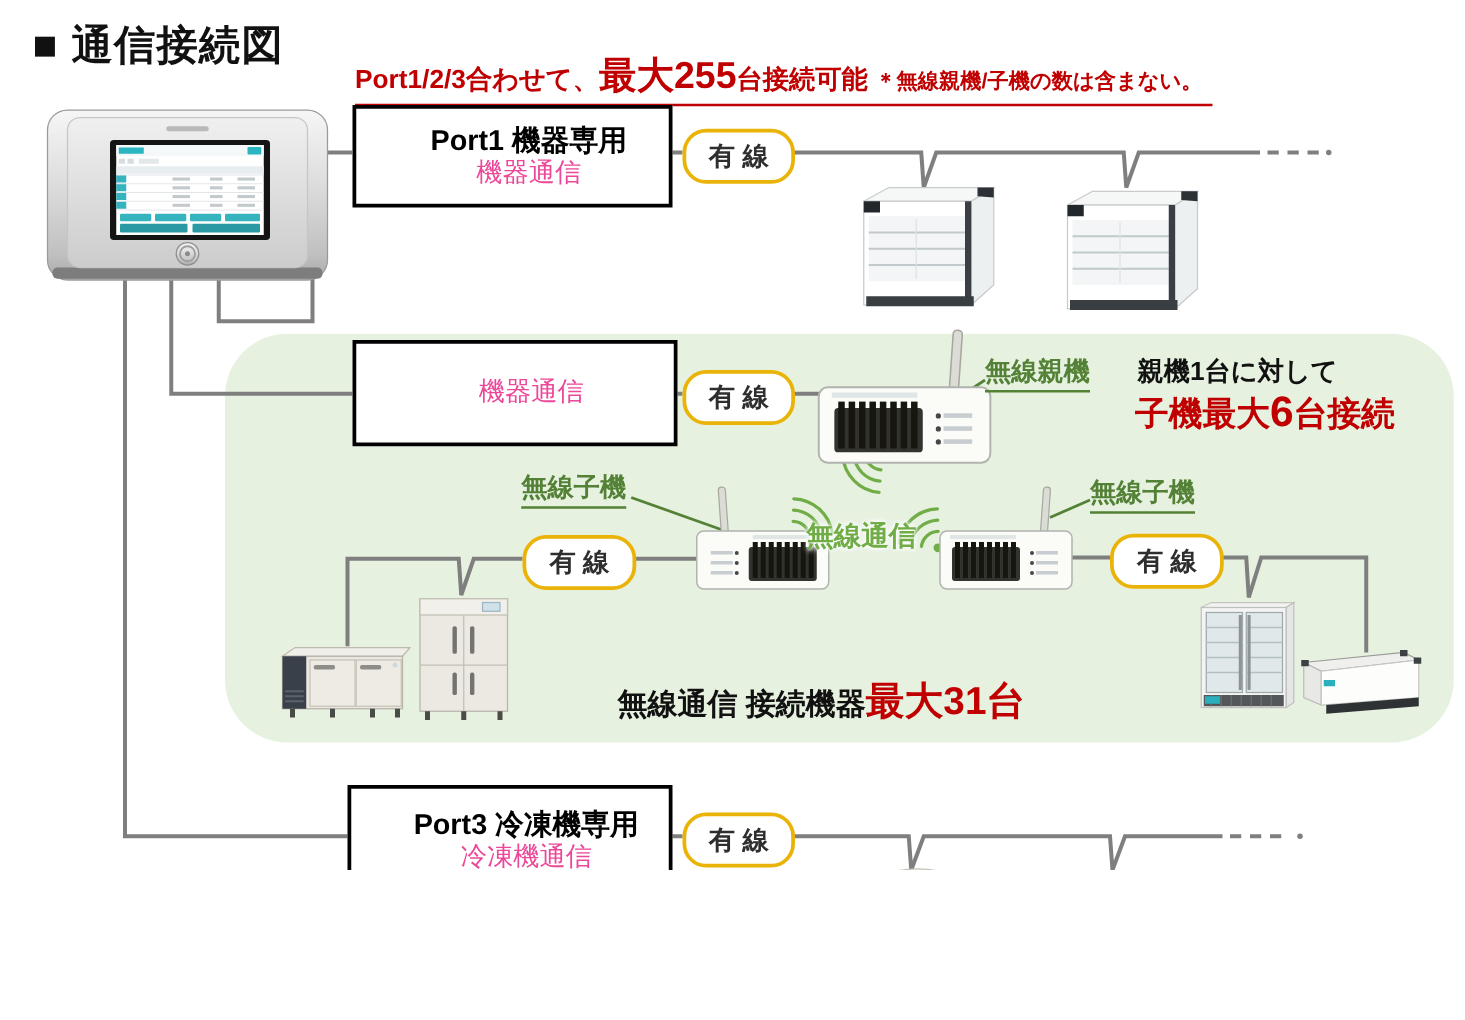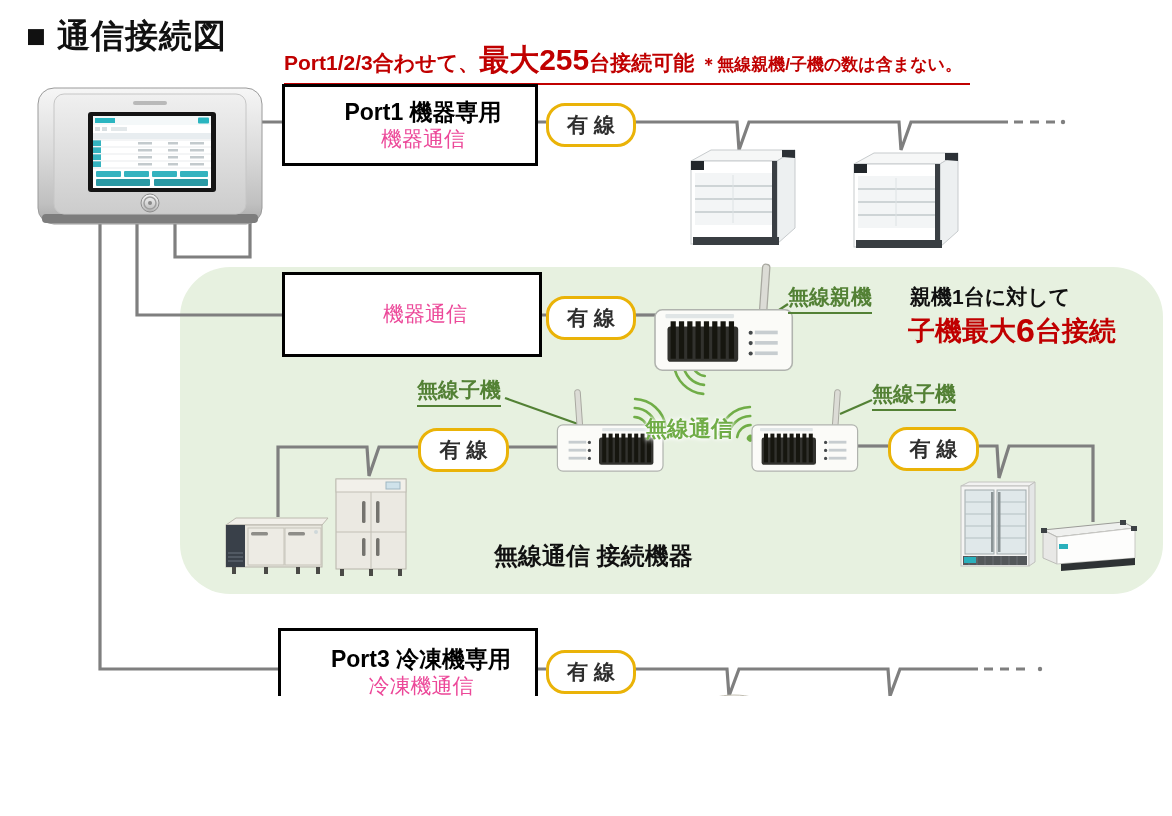--- a/index.html
+++ b/index.html
@@ -354,15 +354,16 @@
   <div id="parent-note" class="abs">親機1台に対して</div>
 
   <div id="child-max" class="abs">
     <span class="md">子機最大</span>
     <span class="big">6</span>
     <span class="md">台接続</span>
   </div>
 
   <div id="bottom-note" class="abs">
     <span class="black">無線通信 接続機器</span>
+    <span class="red">最大31台</span>
   </div>
 
 </div>
 
 </body></html>

